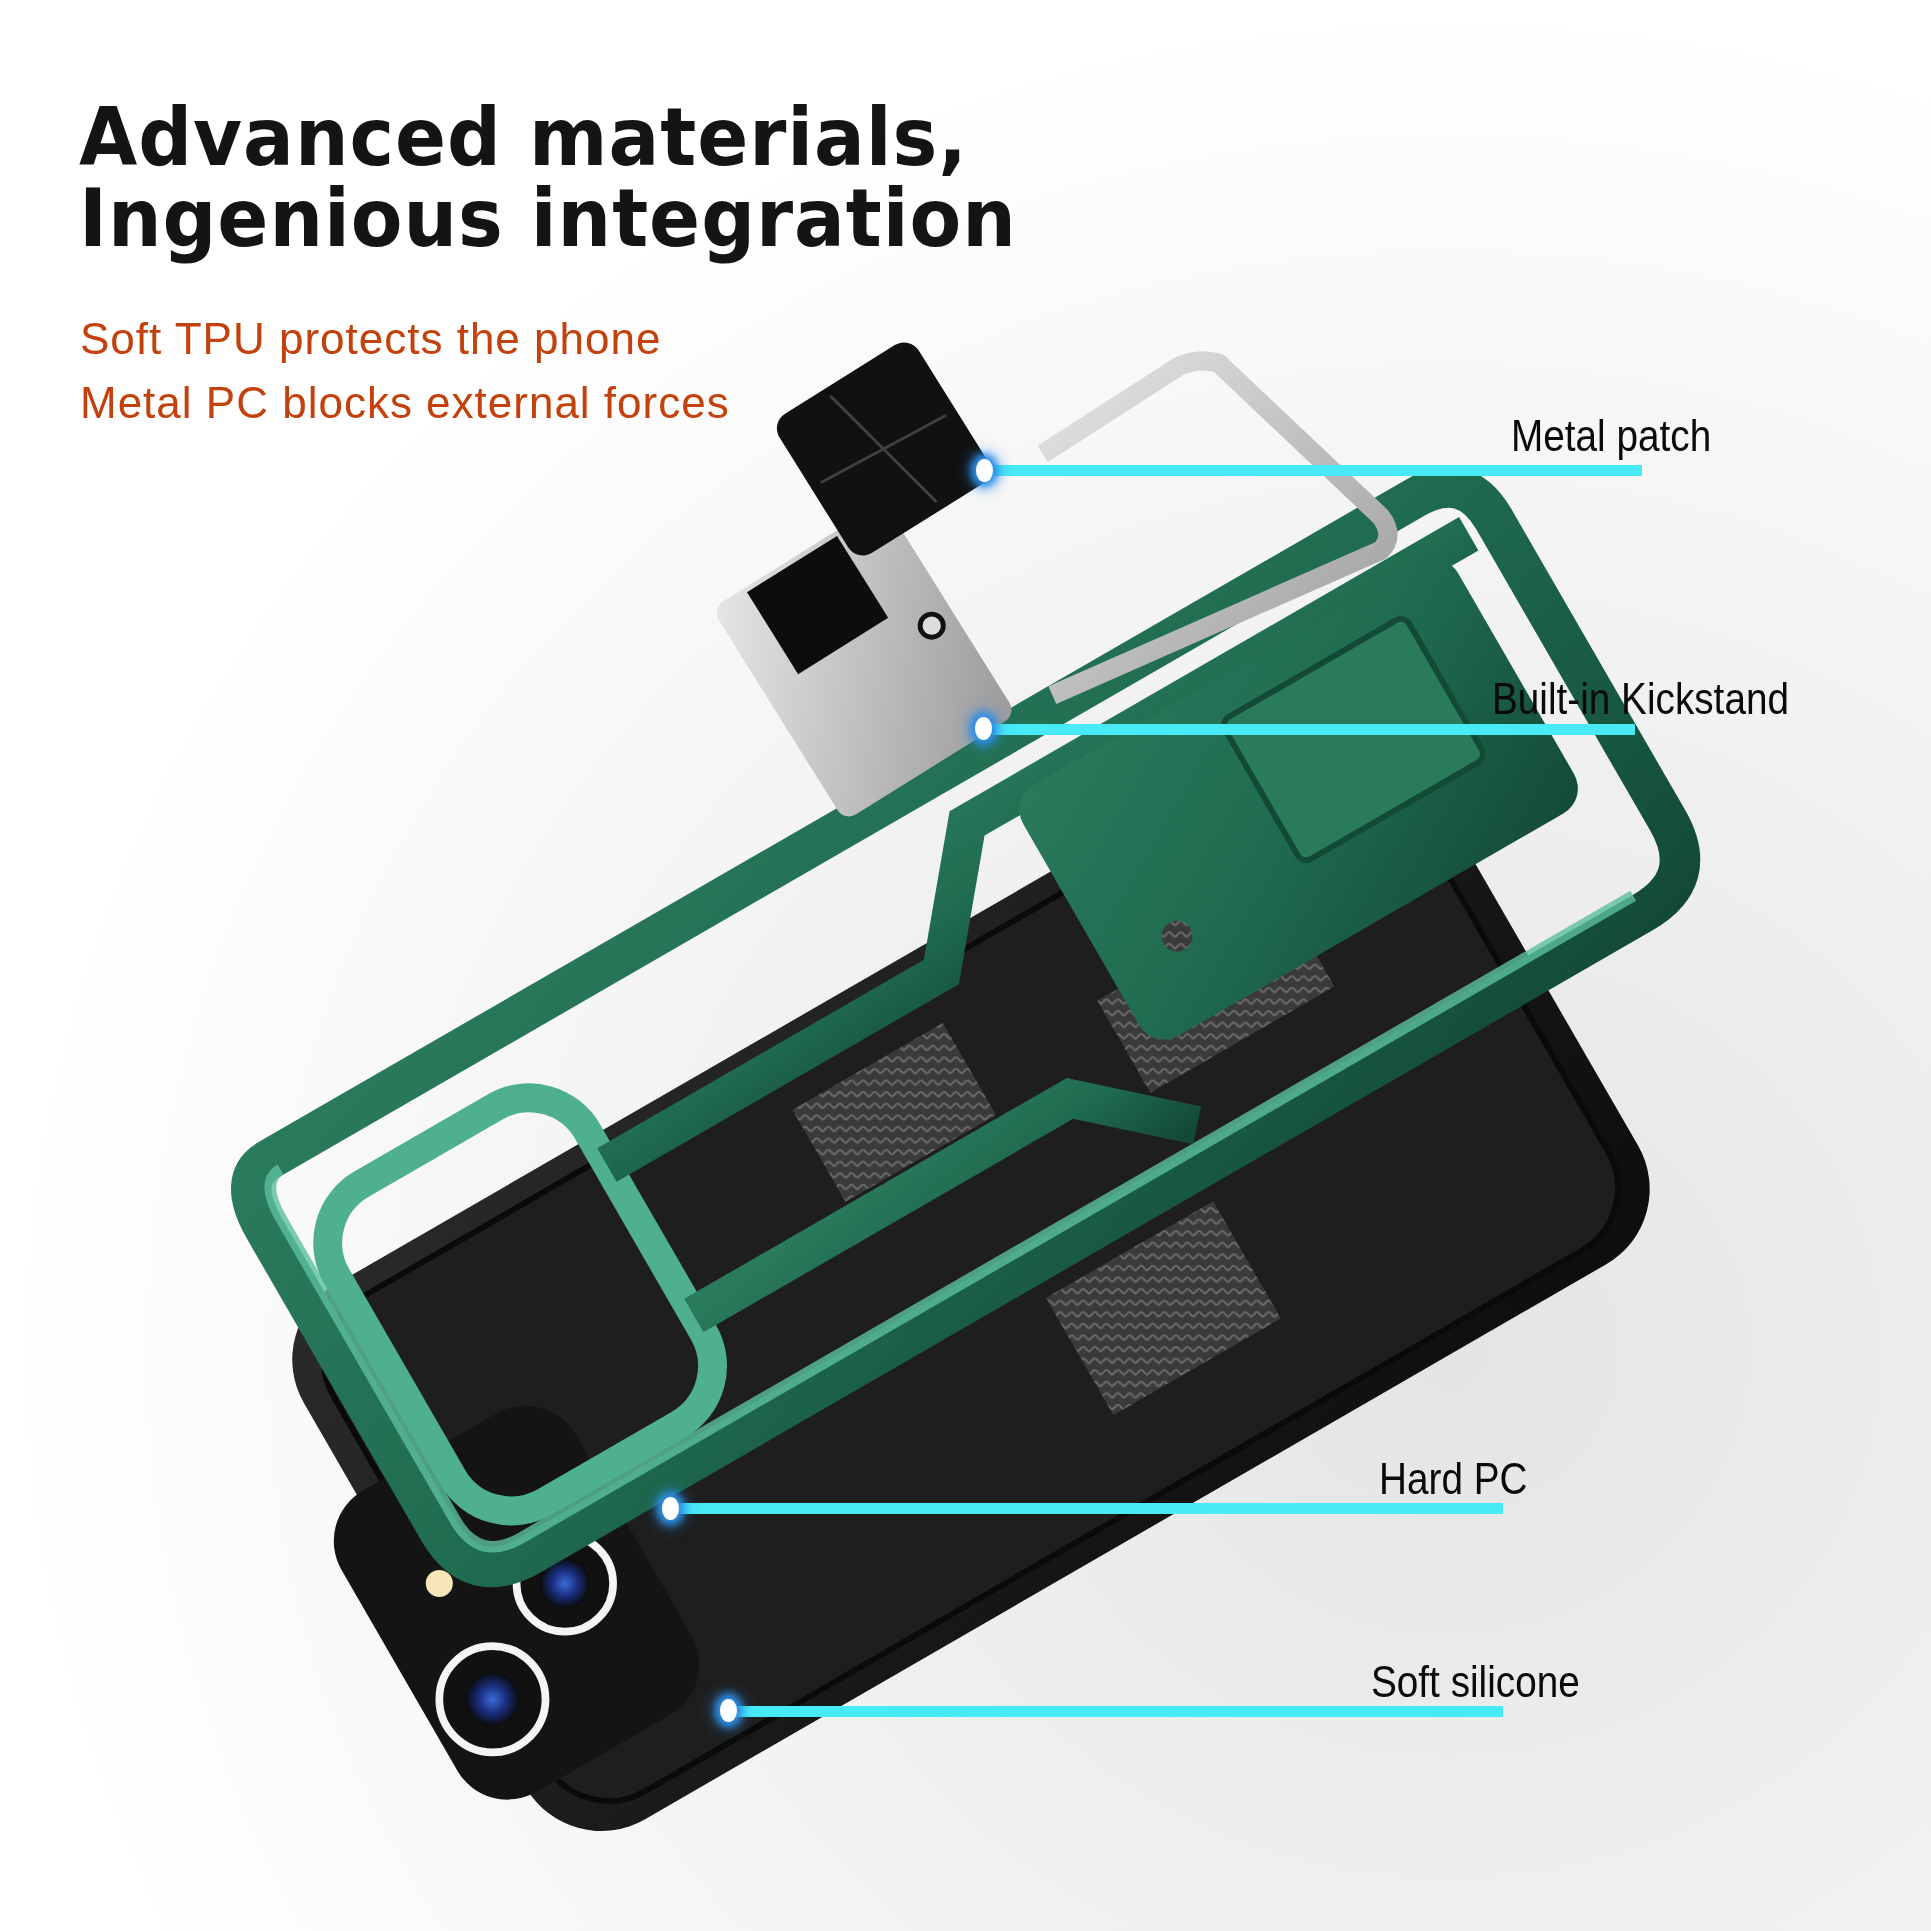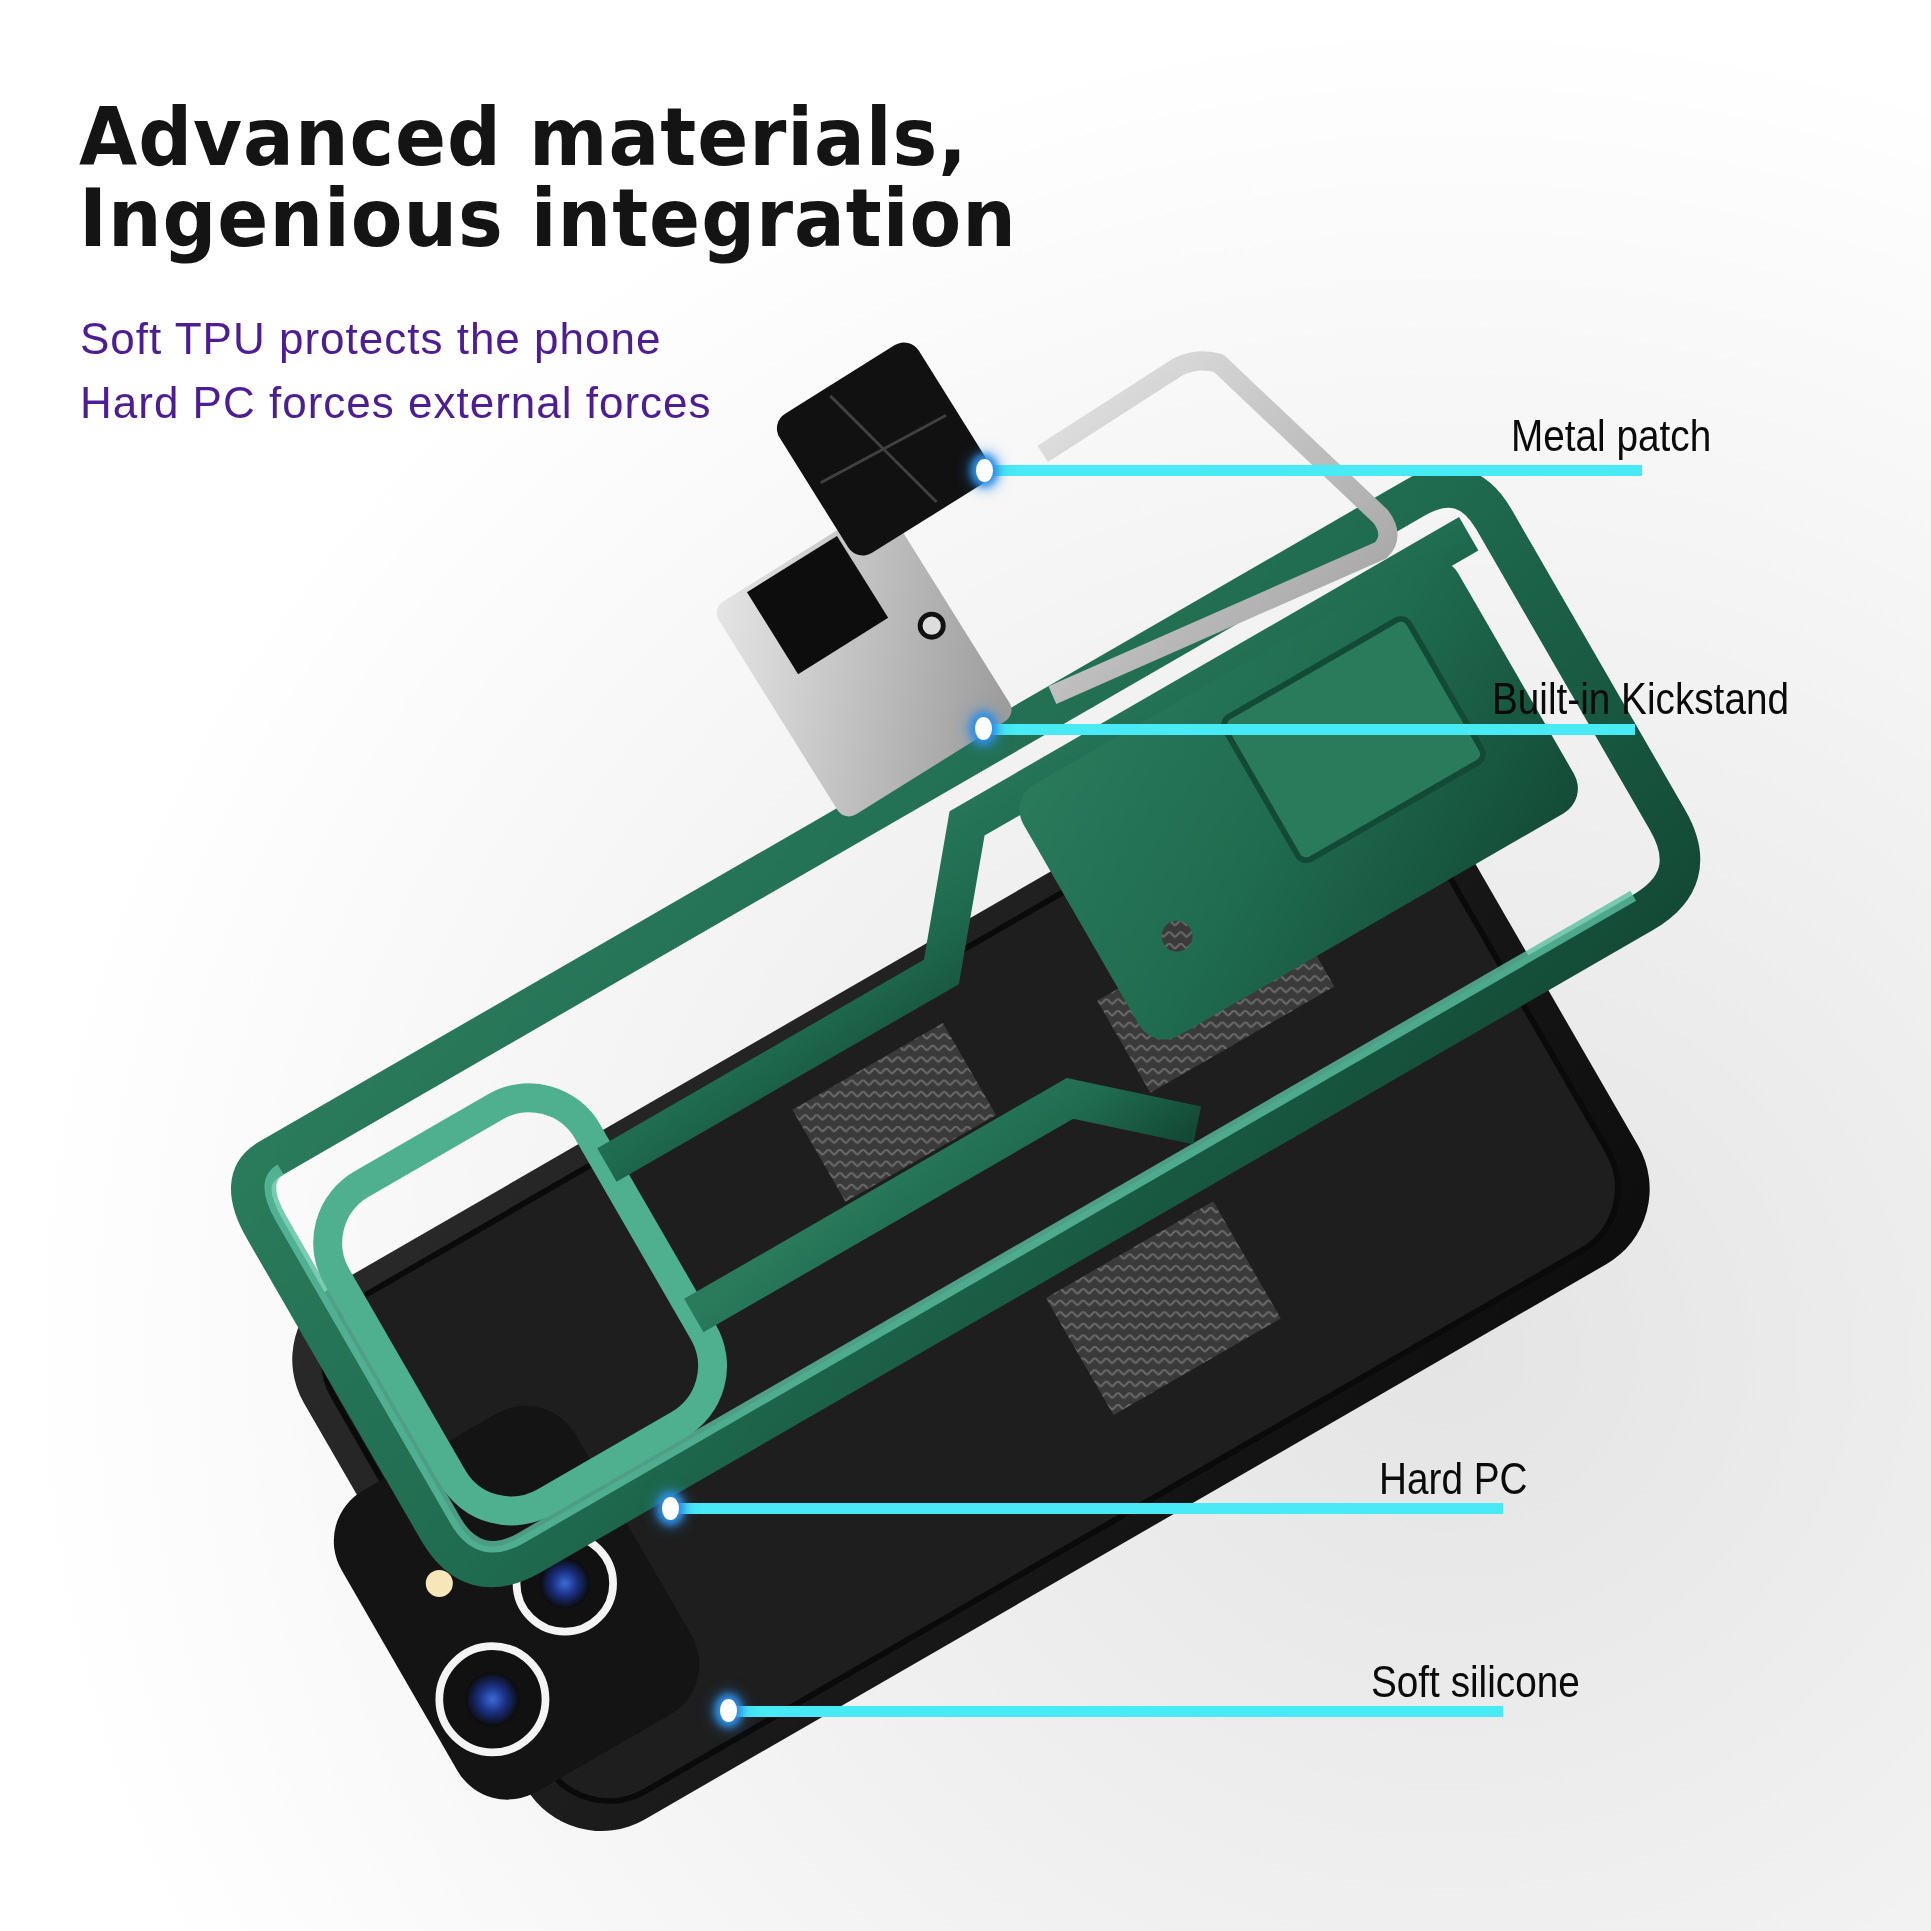--- a/index.html
+++ b/index.html
@@ -3,41 +3,41 @@
 <meta charset="utf-8">
 <style>
   html, body { margin:0; padding:0; }
   body { width:1931px; height:1931px; overflow:hidden; position:relative;
          background: radial-gradient(ellipse at 75% 70%, #e4e4e4 0%, #f1f1f1 35%, #ffffff 70%);
          font-family: "Liberation Sans", sans-serif; }
   .title { position:absolute; left:79px; top:97px; margin:0;
            font-family:"DejaVu Sans", sans-serif; font-weight:bold; font-size:81px;
            line-height:81px; color:#141414; letter-spacing:1px; transform:scaleX(0.93); transform-origin:left top; }
   .title span { display:block; }
-  .subtitle { position:absolute; left:80px; top:307px; color:#4c1d95; font-size:44px; line-height:64px;
+  .subtitle { position:absolute; left:80px; top:307px; color:#c2410c; font-size:44px; line-height:64px;
               font-family:"Liberation Sans", sans-serif; letter-spacing:1px; }
   .subtitle span { display:block; }
   .product { position:absolute; left:0; top:0; width:1931px; height:1931px; }
   .callout-line { position:absolute; height:10.6px; background:#48eaf6; }
   .callout-dot { position:absolute; width:17.4px; height:23px; border-radius:50%;
                  background:#ffffff; box-shadow:0 0 7.7px 4.8px #2e8fe6, 0 0 13.5px 7.7px rgba(46,143,230,0.5); }
   .callout-label { position:absolute; color:#0a0a0a; font-size:44px; font-family:"Liberation Sans", sans-serif;
                    transform:scaleX(0.88); transform-origin:left top; white-space:nowrap; }
 </style>
 </head>
 <body>
 
 <h1 class="title">
   <span>Advanced materials,</span>
   <span>Ingenious integration</span>
 </h1>
 
 <div class="subtitle">
   <span>Soft TPU protects the phone</span>
-  <span>Hard PC forces external forces</span>
+  <span>Metal PC blocks external forces</span>
 </div>
 
 <svg class="product" viewBox="0 0 2000 2000" xmlns="http://www.w3.org/2000/svg">
   <defs>
     <linearGradient id="gGreen" x1="0" y1="0" x2="1" y2="1">
       <stop offset="0" stop-color="#2a7a5c"></stop>
       <stop offset="0.5" stop-color="#1f6b4f"></stop>
       <stop offset="1" stop-color="#134a36"></stop>
     </linearGradient>
     <linearGradient id="gBlack" x1="0" y1="0" x2="1" y2="1">

